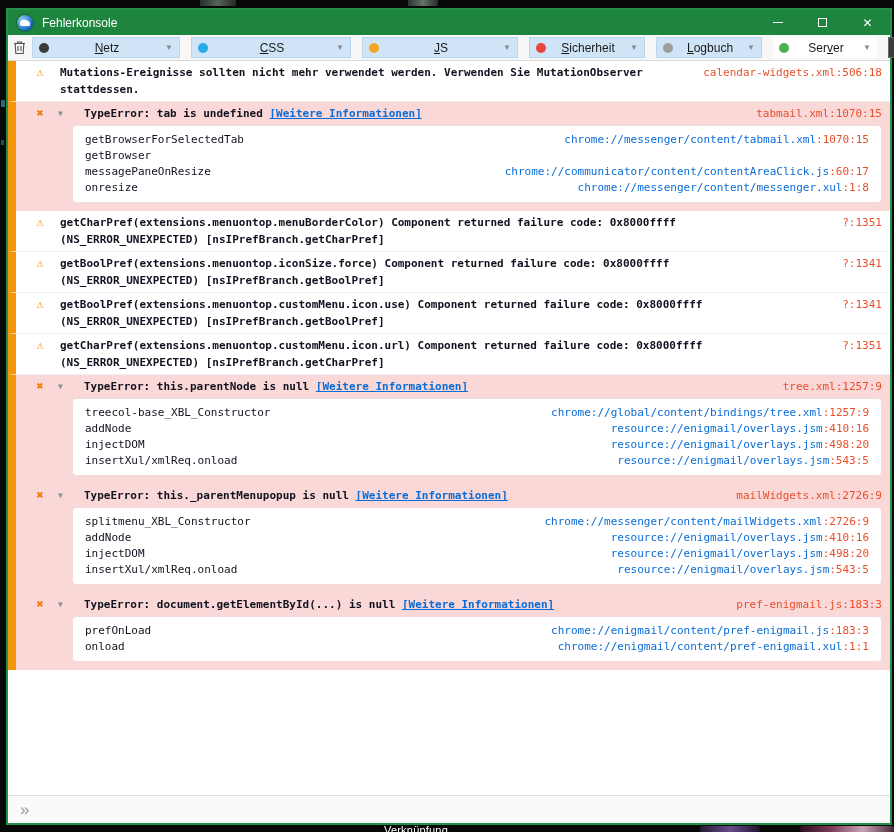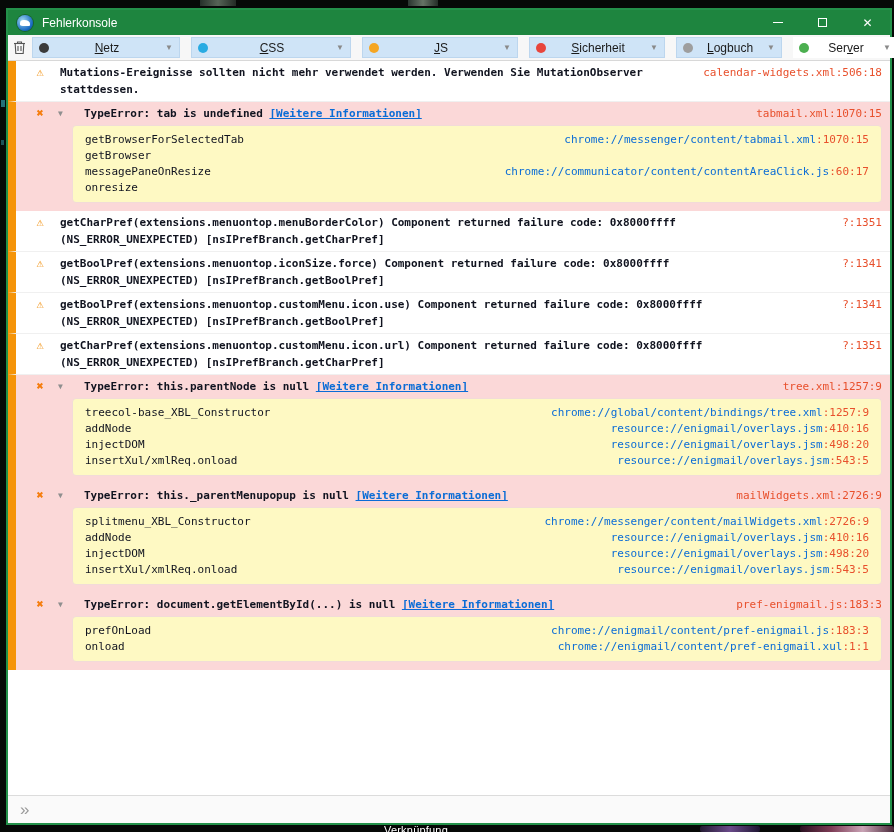--- a/index.html
+++ b/index.html
@@ -39,39 +39,39 @@
     padding:0 5px; flex:0 0 auto; }
   #trash-btn { width:26px; height:22px; display:flex; align-items:center; justify-content:center; margin-right:6px; }
   .filter-btn { height:21px; display:flex; align-items:center; background:#fff; margin-right:11px;
     font-size:12px; color:#1a1a1a; padding:0 6px; justify-content:space-between; }
   .filter-btn.active { background:#cfe4f7; border:1px solid #bcd6ee; }
   .filter-btn .dot { width:10px; height:10px; border-radius:50%; flex:0 0 auto; }
   .filter-btn .flabel { flex:1; text-align:center; padding:0 8px; }
   .filter-btn .chev { font-size:8px; color:#8a8a8a; }
   .filter-btn u { text-decoration:underline; }
   #f-netz { width:148px; } #f-css { width:160px; } #f-js { width:156px; }
-  #f-sicherheit { width:136px; } #f-logbuch { width:106px; } #f-server { width:104px; }
+  #f-sicherheit { width:116px; } #f-logbuch { width:106px; } #f-server { width:104px; }
   #searchbox { margin-left:auto; width:198px; height:21px; background:#3c3c3c; border:1px solid #666;
     display:flex; align-items:center; padding:0 7px; color:#9a9a9a; font-size:12px; gap:6px; }
 
   
   #console-list { flex:1 1 auto; overflow:hidden; font-family:"DejaVu Sans Mono", monospace; font-size:11px; background:#fff; }
   .row { border-left:8px solid var(--orange,#f59408); padding:3px 8px 3px 0; display:flex; align-items:flex-start; }
   .row.warning { background:#ffffff; border-bottom:1px solid #f0f0f0; }
   .row.error { background:var(--errbg,#fbd8d8); }
   .err-wrap { border-left:8px solid var(--orange,#f59408); background:var(--errbg,#fbd8d8); padding-bottom:8px; }
   .err-wrap .row { border-left:none; padding-bottom:0; }
   .sev { width:16px; margin-left:16px; text-align:center; line-height:17px; flex:0 0 auto; font-size:12px; }
   .sev.warn { color:#f08a00; }
   .sev.err { color:#f57d0d; font-weight:bold; }
   .exp { width:14px; margin-left:10px; color:#8f8f8f; font-size:8px; line-height:17px; flex:0 0 auto; }
   .msg { margin-left:12px; line-height:17px; color:#10131f; white-space:pre-wrap;font-weight:bold; }
   .learnmore { color:var(--blue,#0a6cd6); text-decoration:underline; }
   .srclink { margin-left:auto; padding-left:14px; color:var(--red,#e8502c); white-space:nowrap; line-height:17px; }
-  .stack { margin:3px 8px 0 56px; background:#fef9c3; border:1px solid #f2dbd8; border-radius:4px; padding:6px 12px; }
+  .stack { margin:3px 8px 0 56px; background:#ffffff; border:1px solid #f2dbd8; border-radius:4px; padding:6px 12px; }
   .frame { display:flex; line-height:16px; }
   .fname { color:#10131f; }
   .flink { margin-left:auto; padding-left:20px; white-space:nowrap; }
   .flink .url { color:var(--blue,#0a6cd6); }
   .flink .pos { color:var(--red,#e8502c); }
 
   
   #footer { flex:0 0 auto; height:28px; background:#fafafa; border-top:1px solid #dcdcdc;
     display:flex; align-items:center; padding-left:12px; }
   #expand-glyph { color:#9a9a9a; font-size:17px; line-height:1; }
@@ -180,20 +180,21 @@
           </div>
           <div class="frame">
             <span class="fname">getBrowser</span>
           </div>
           <div class="frame">
             <span class="fname">messagePaneOnResize</span>
             <a class="flink"><span class="url">chrome://communicator/content/contentAreaClick.js</span><span class="pos">:60:17</span></a>
           </div>
           <div class="frame">
             <span class="fname">onresize</span>
+            <a class="flink"><span class="url">chrome://messenger/content/messenger.xul</span><span class="pos">:1:8</span></a>
           </div>
         </div>
       </div>
       <div class="row warning">
         <span class="sev warn">⚠</span>
         <div class="msg">getCharPref(extensions.menuontop.menuBorderColor) Component returned failure code: 0x8000ffff
 (NS_ERROR_UNEXPECTED) [nsIPrefBranch.getCharPref]</div>
         <a class="srclink">?:1351</a>
       </div>
       <div class="row warning">

